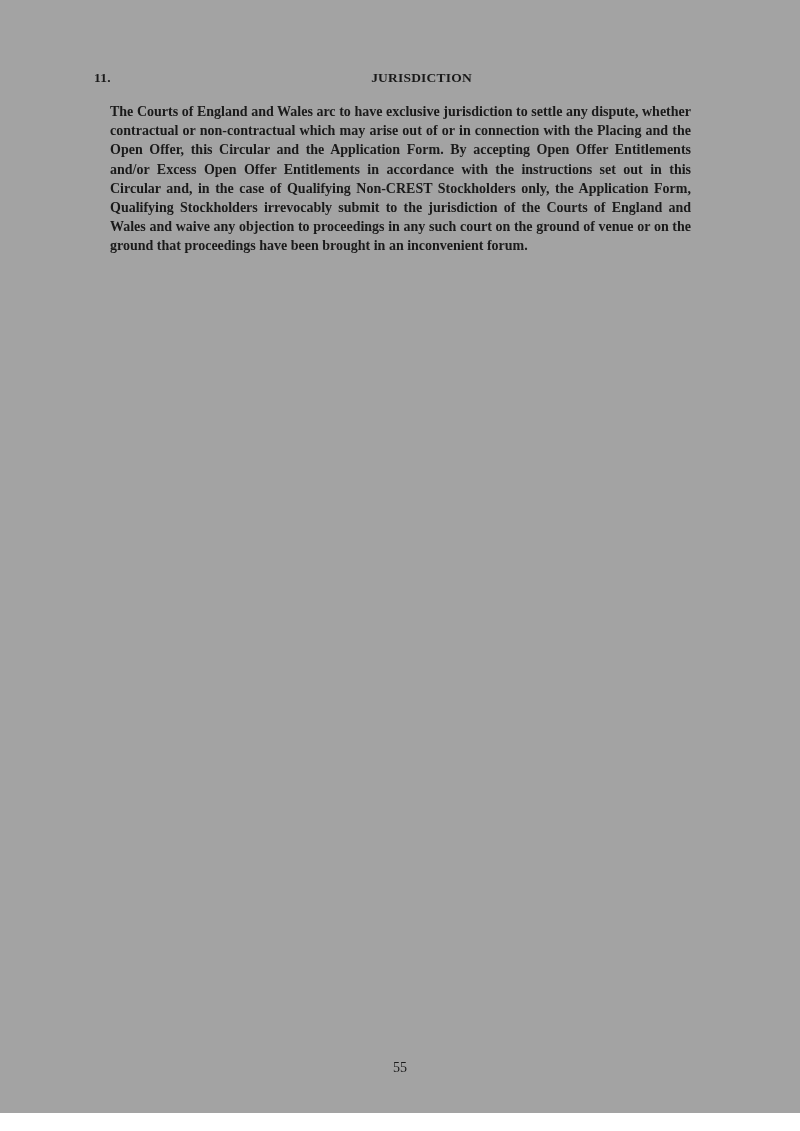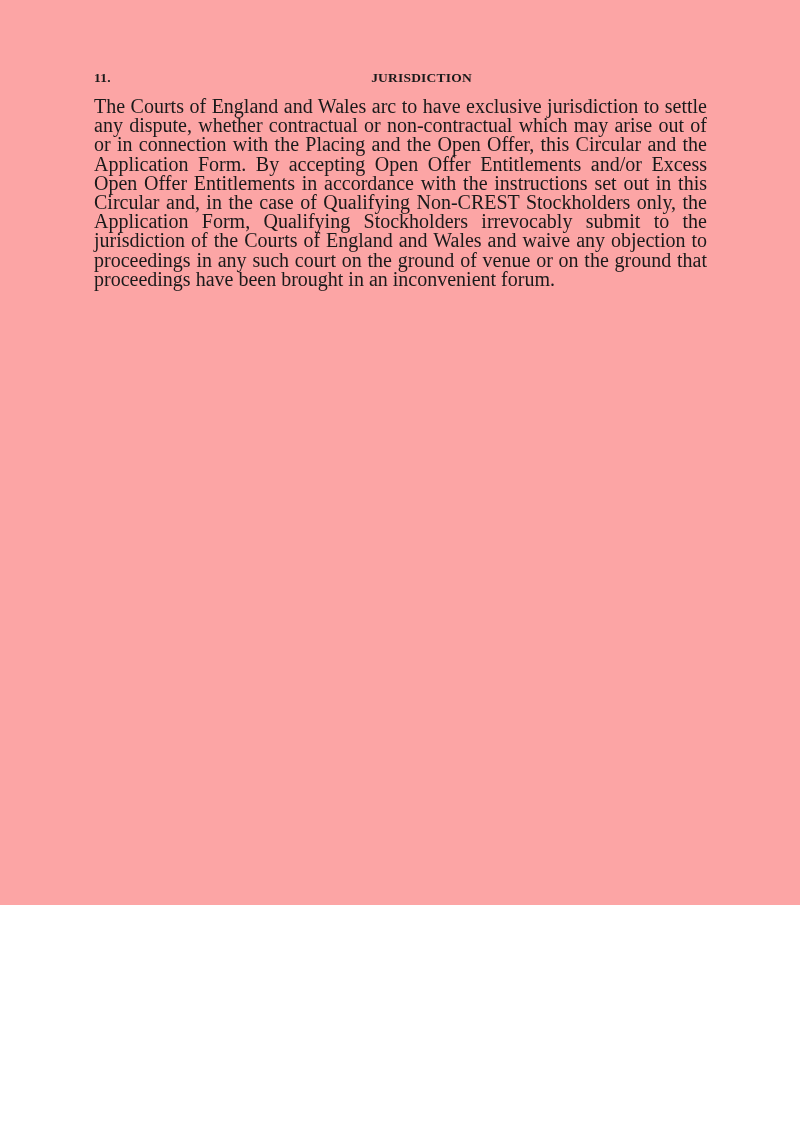--- a/index.html
+++ b/index.html
@@ -12,22 +12,22 @@
     height: 1131px;
     position: relative;
     font-family: "Liberation Serif", serif;
     color: #1a1a1a;
   }
   .page {
     position: absolute;
     top: 0;
     left: 0;
     width: 800px;
-    height: 905px;
-    background: #fca5a5;
+    height: 1113px;
+    background: #a3a3a3;
     overflow: hidden;
   }
   .content {
     position: absolute;
     left: 94px;
     top: 70px;
     width: 613px;
   }
   .section-heading {
     display: flex;
@@ -39,25 +39,26 @@
   }
   .section-number {
     width: 42px;
     flex: 0 0 42px;
   }
   .section-title {
     flex: 1 1 auto;
     text-align: center;
   }
   .body-paragraph {
-    font-size: 20px;
+    font-size: 14px;
     line-height: 19.2px;
     text-align: justify;
     text-justify: inter-word;
-    margin: 0;
+    margin: 16px;
+    font-weight: bold;
   }
   .page-number {
     position: absolute;
     left: 0;
     right: 0;
     top: 1060px;
     text-align: center;
     font-size: 14px;
     font-family: "Liberation Serif", serif;
     color: #1a1a1a;

